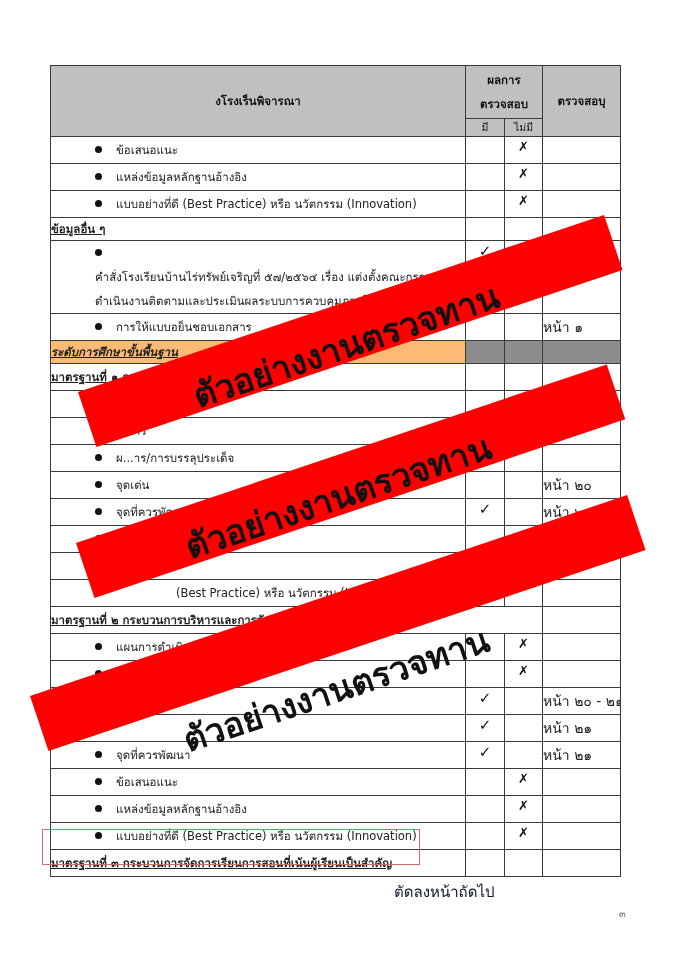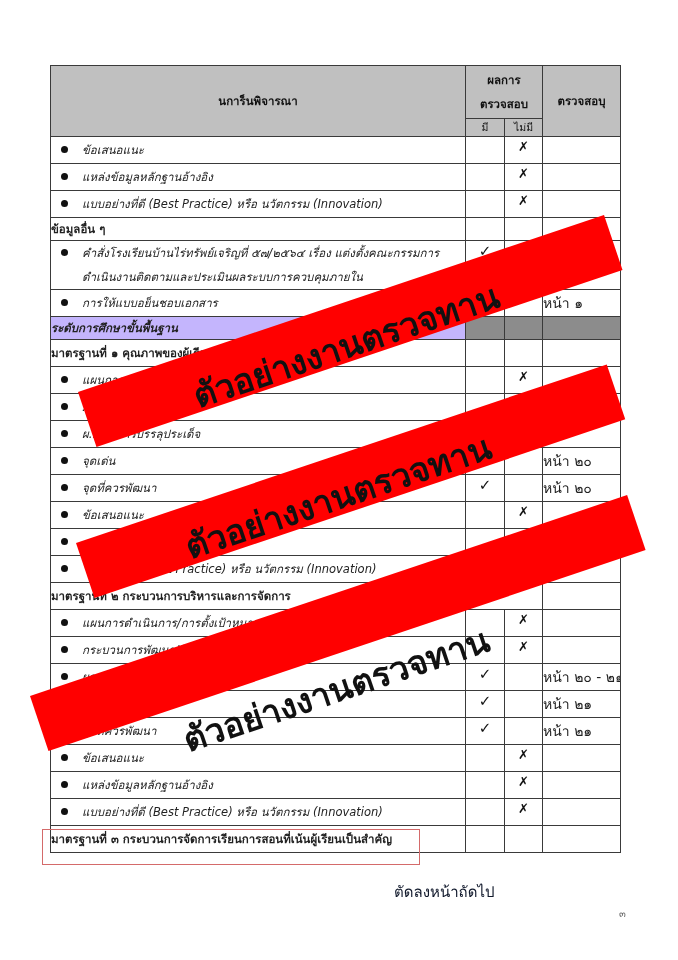--- a/index.html
+++ b/index.html
@@ -18,31 +18,31 @@
     col.c-topic { width: 415px; }
     col.c-yes { width: 39px; }
     col.c-no { width: 38px; }
     col.c-note { width: 78px; }
     thead th { background: #c0c0c0; font-weight: bold; font-size: 11.5px; color: #111; text-align: center; }
     thead tr.h1 th { height: 52px; }
     thead tr.h2 th { height: 17px; font-size: 10.5px; font-weight: normal; }
     .h-result { line-height: 24px; }
     tbody td { height: 26px; }
     td.topic { padding-left: 9px; white-space: nowrap; }
-    td.topic.bullet { padding-left: 10px; font-style: italic; }
+    td.topic.bullet { padding-left: 44px; }
     td.topic.bullet .dot {
       display: inline-block; width: 7px; height: 7px; border-radius: 50%; background: #111;
       margin-right: 14px; vertical-align: middle; position: relative; top: -1px;
     }
     td.topic.bullet.multi { white-space: normal; line-height: 24px; padding-top: 0; }
     td.topic.bullet.multi .wrap { display: inline-block; vertical-align: top; width: 370px; }
-    tr.section td.topic { font-weight: bold; font-size: 11.5px; }
+    tr.section td.topic { font-weight: bold; font-size: 11.5px; text-decoration: underline; }
     tr.section.italic td.topic { font-style: italic; }
     tr.gray td { background: #8c8c8c; }
-    tr.gray td.topic { background: #c4b5fd; margin-left: 6px; }
+    tr.gray td.topic { background: #fdba74; margin-left: 6px; }
     tr.short td { height: 22px; }
     tr.tall td { height: 47px; }
     td.mark { text-align: center; font-size: 13px; color: #111; font-weight: bold; }
     td.mark.check { font-weight: normal; font-size: 15px; vertical-align: top; line-height: 20px; }
     td.mark.cross { vertical-align: top; line-height: 20px; }
     td.note { padding-left: 7px; font-size: 14px; vertical-align: top; line-height: 22px; white-space: nowrap; }
 
     .banner {
       position: absolute; background: #ff0000; height: 58px; transform-origin: 0 0;
       transform: rotate(-18.6deg);
@@ -67,21 +67,21 @@
 
   <table class="review">
     <colgroup>
       <col class="c-topic">
         <col class="c-yes">
         <col class="c-no">
         <col class="c-note">
     </colgroup>
     <thead>
       <tr class="h1">
-        <th rowspan="2">นการ็นพิจารณา</th>
+        <th rowspan="2">งโรงเร็นพิจารณา</th>
         <th colspan="2" class="h-result">
           <div>ผลการ</div>
           <div>ตรวจสอบ</div>
         </th>
         <th rowspan="2">ตรวจสอบุ</th>
       </tr>
       <tr class="h2">
         <th>มี</th>
         <th>ไม่มี</th>
       </tr>

